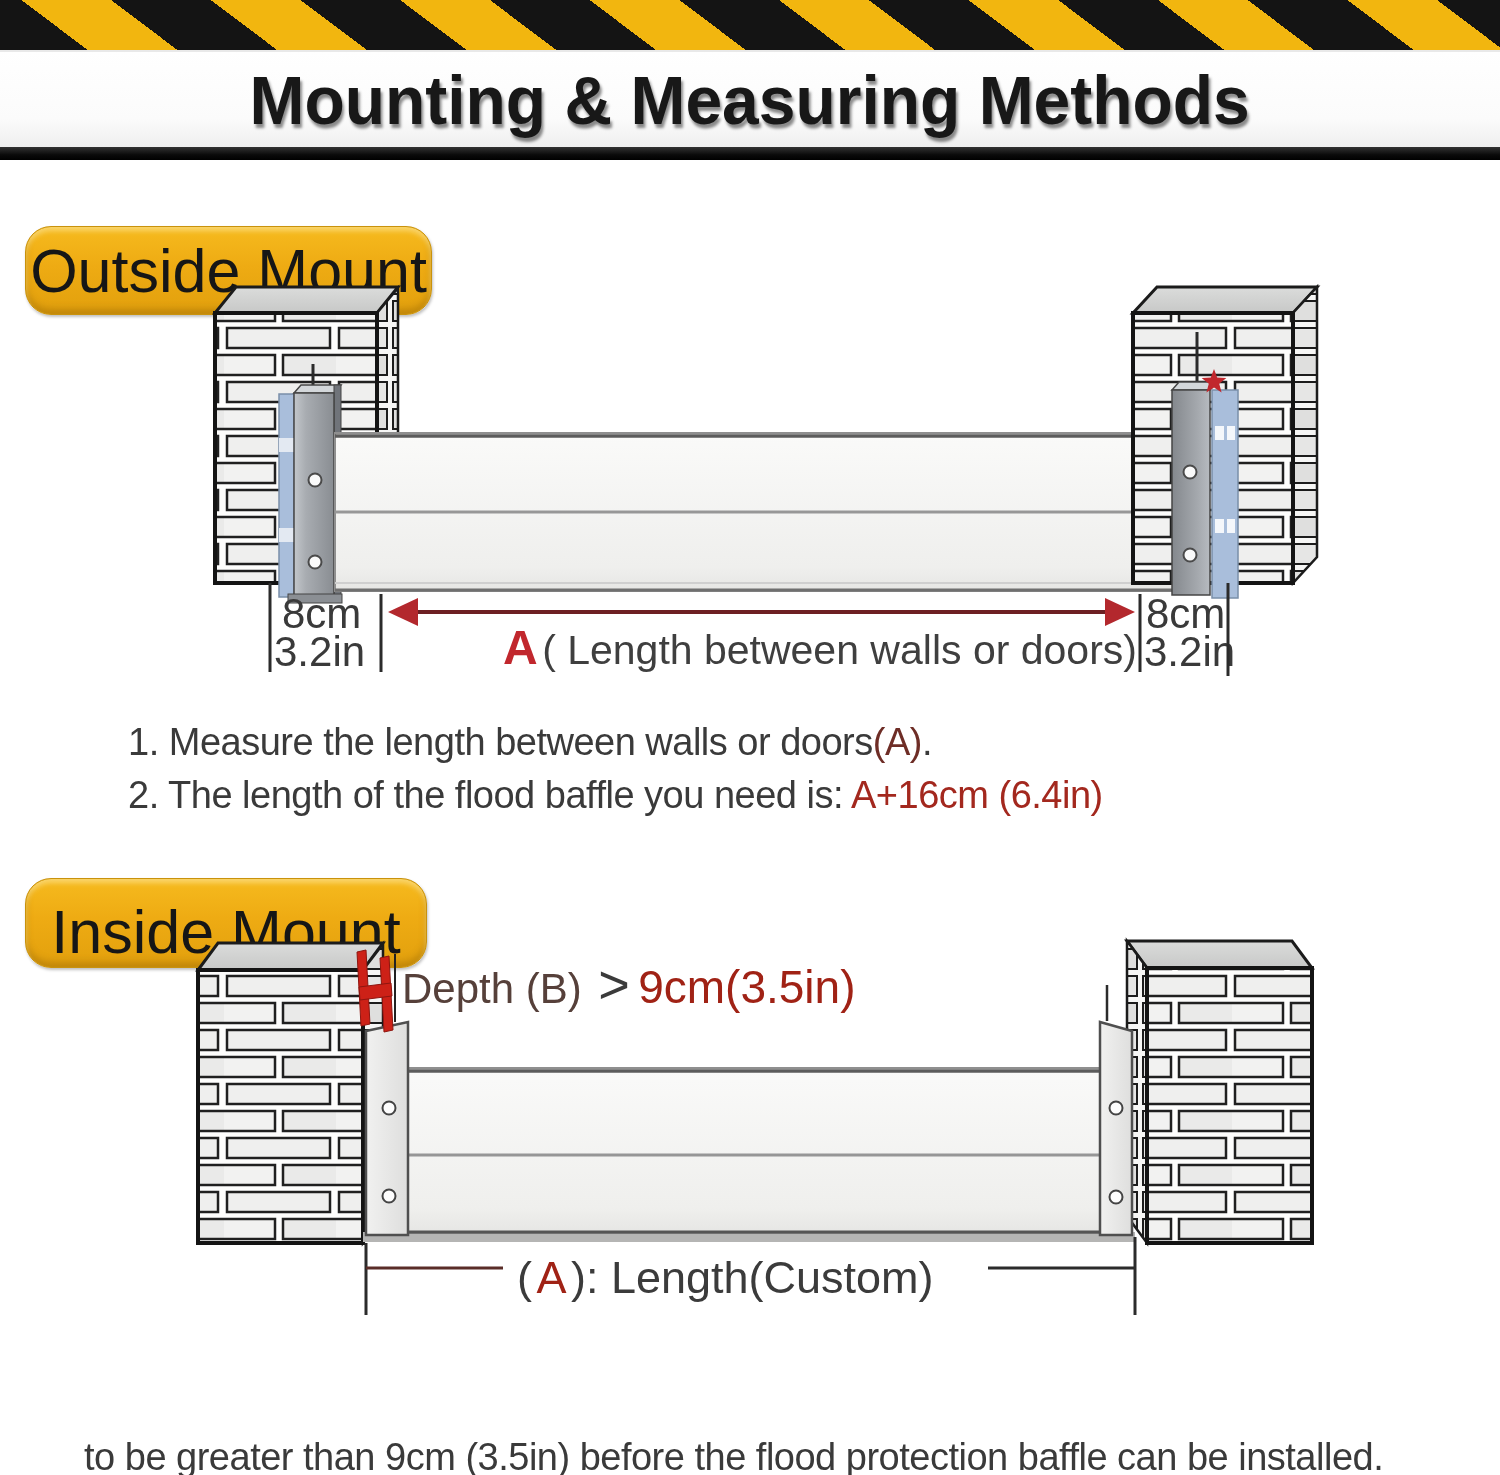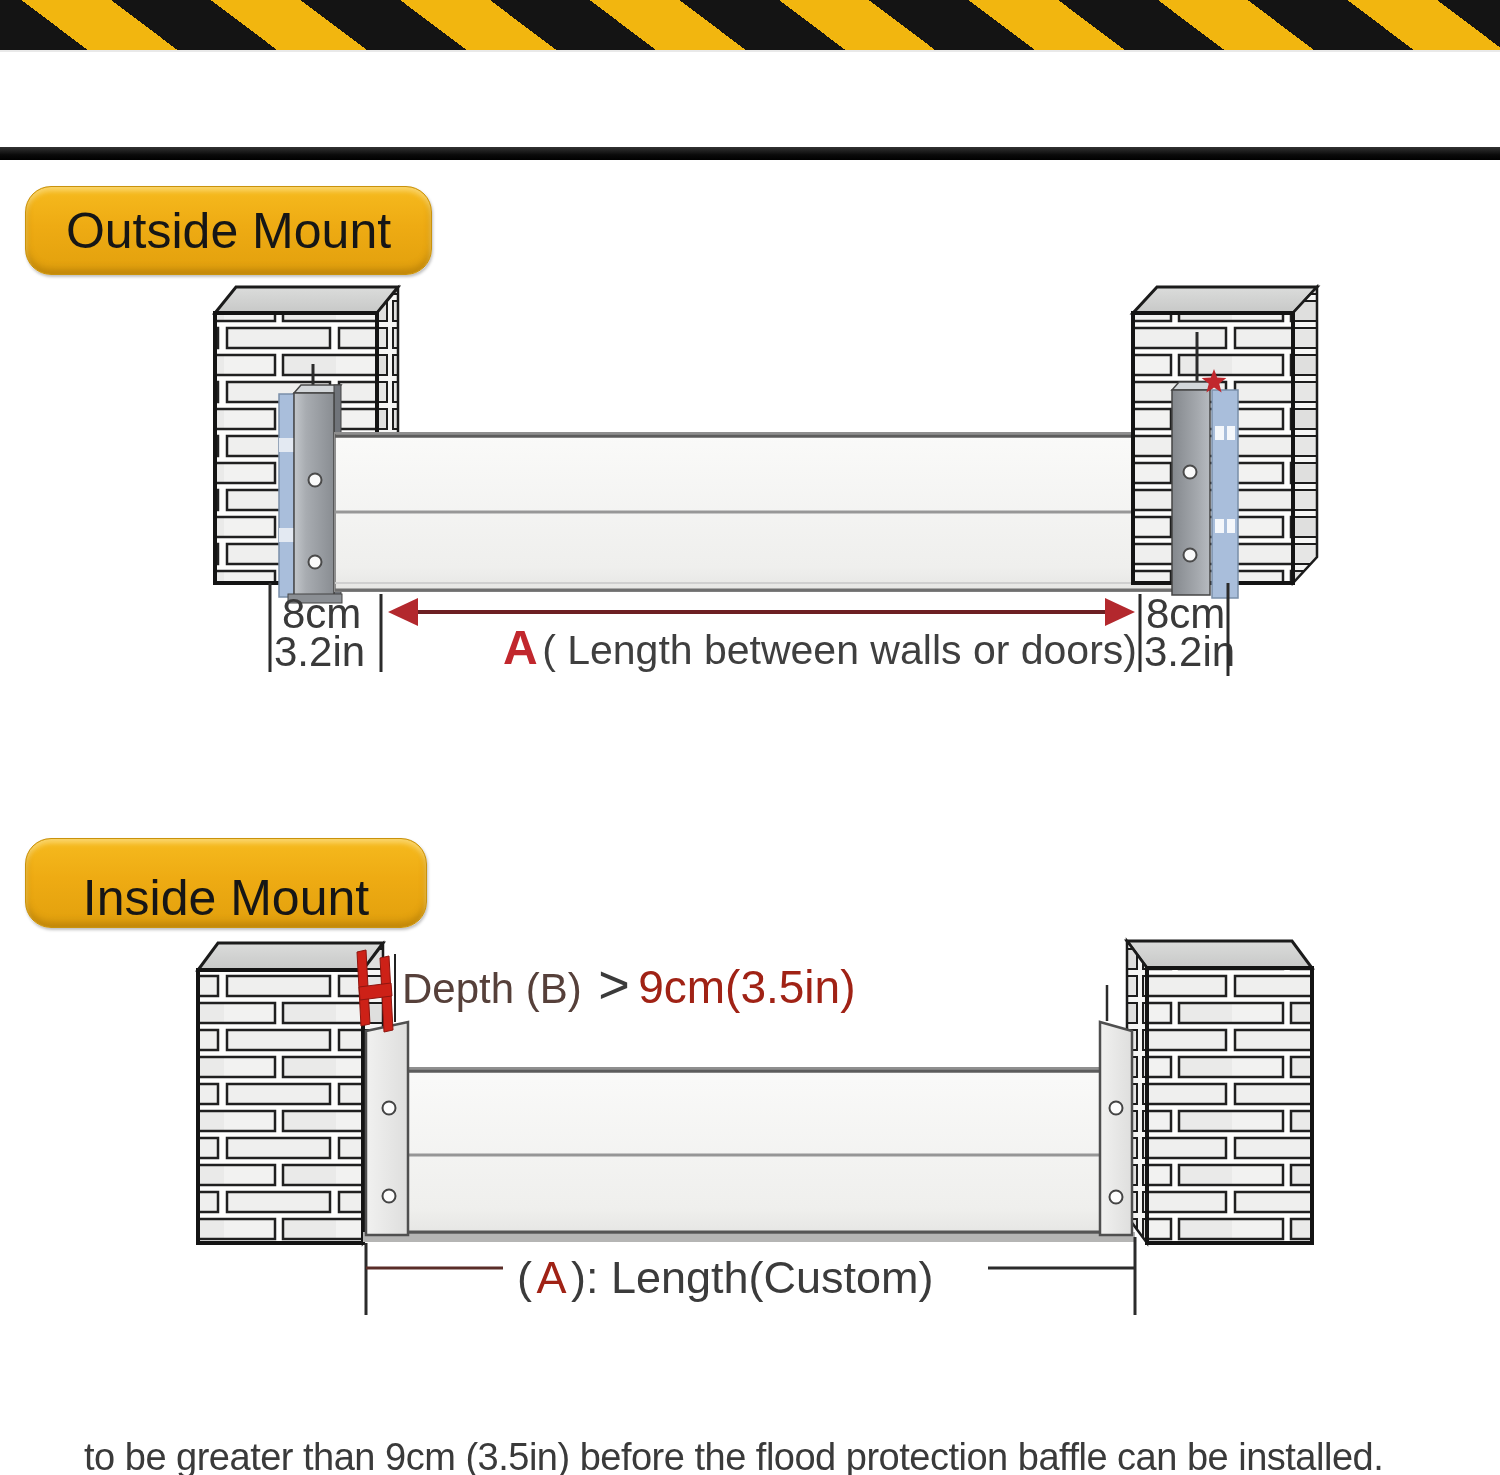--- a/index.html
+++ b/index.html
@@ -18,21 +18,21 @@
            letter-spacing:0px; transform:scaleX(0.97);
            text-shadow:2px 4px 3px rgba(0,0,0,0.45); }
   .black-bar { position:absolute; top:147px; left:0; width:100%; height:13px;
                background:linear-gradient(180deg,#333 0%,#0a0a0a 60%,#000 100%); }
 
   
   .badge { position:absolute; border-radius:26px; border:1px solid #c9920c;
            background:linear-gradient(180deg,#f6ba1e 0%,#eeab13 45%,#e2a00d 100%);
            box-shadow:inset 0 4px 5px rgba(255,236,170,.55), inset 0 -5px 7px rgba(130,85,0,.35), 1px 2px 3px rgba(0,0,0,.25);
            display:flex; align-items:center; justify-content:center;
-           font-size:50px; color:#161616; white-space:nowrap; }
+           font-size:61px; color:#161616; white-space:nowrap;margin-top:40px; }
   .badge-outside { left:25px; top:186px; width:405px; height:87px; }
   .badge-inside  { left:25px; top:838px; width:400px; height:88px;align-items:flex-end; }
 
   
   svg.diagram { position:absolute; left:0; display:block;
                 font-family:"Liberation Sans", sans-serif; }
   #diagram1 { top:280px; width:1500px; height:430px; }
   #diagram2 { top:930px; width:1500px; height:400px; }
 
   
@@ -45,20 +45,23 @@
   #in-step1 { left:103px; top:1338px; }
   #in-step2 { left:108px; top:1394px; }
   #in-step3 { left:84px;  top:1436px; }
 </style>
 </head>
 <body>
 
 <div class="page">
 
   <div class="tape"></div>
+  <div class="title-band">
+    <div class="title">Mounting &amp; Measuring Methods</div>
+  </div>
   <div class="black-bar"></div>
 
   <div class="badge badge-outside">
     <span>Outside Mount</span>
   </div>
   <div class="badge badge-inside">
     <span>Inside Mount</span>
   </div>
 
   <svg id="diagram1" class="diagram" viewBox="0 280 1500 430">
@@ -161,20 +164,24 @@
         <tspan font-size="41" fill="#3f3f3f">( Length between walls or doors)</tspan>
       </text>
 
       <line x1="1140" y1="594" x2="1140" y2="672" stroke="#2b2b2b" stroke-width="3"></line>
       <text x="1146" y="628" font-size="42" fill="#3a3a3a">8cm</text>
       <text x="1144" y="666" font-size="42" fill="#3a3a3a">3.2in</text>
       <line x1="1228" y1="583" x2="1228" y2="676" stroke="#2b2b2b" stroke-width="3"></line>
     </g>
   </svg>
 
+  <div class="steps" id="out-steps">
+    <div class="line"><span>1. Measure the length between walls or doors</span><span class="hl-maroon">(A)</span><span>.</span></div>
+    <div class="line"><span>2. The length of the flood baffle you need is: </span><span class="hl-red">A+16cm (6.4in)</span></div>
+  </div>
 
   <svg id="diagram2" class="diagram" viewBox="0 930 1500 400">
     <defs>
       <pattern id="brickB" width="112" height="54" patternUnits="userSpaceOnUse">
         <rect width="112" height="54" fill="#fdfdfc"></rect>
         <rect x="3" y="4" width="103" height="20" fill="#efefee" stroke="#202020" stroke-width="2.5"></rect>
         <rect x="-52" y="31" width="103" height="20" fill="#f2f2f1" stroke="#202020" stroke-width="2.5"></rect>
         <rect x="59" y="31" width="103" height="20" fill="#eaeae9" stroke="#202020" stroke-width="2.5"></rect>
       </pattern>
       <pattern id="brickSideB" width="30" height="54" patternUnits="userSpaceOnUse">

